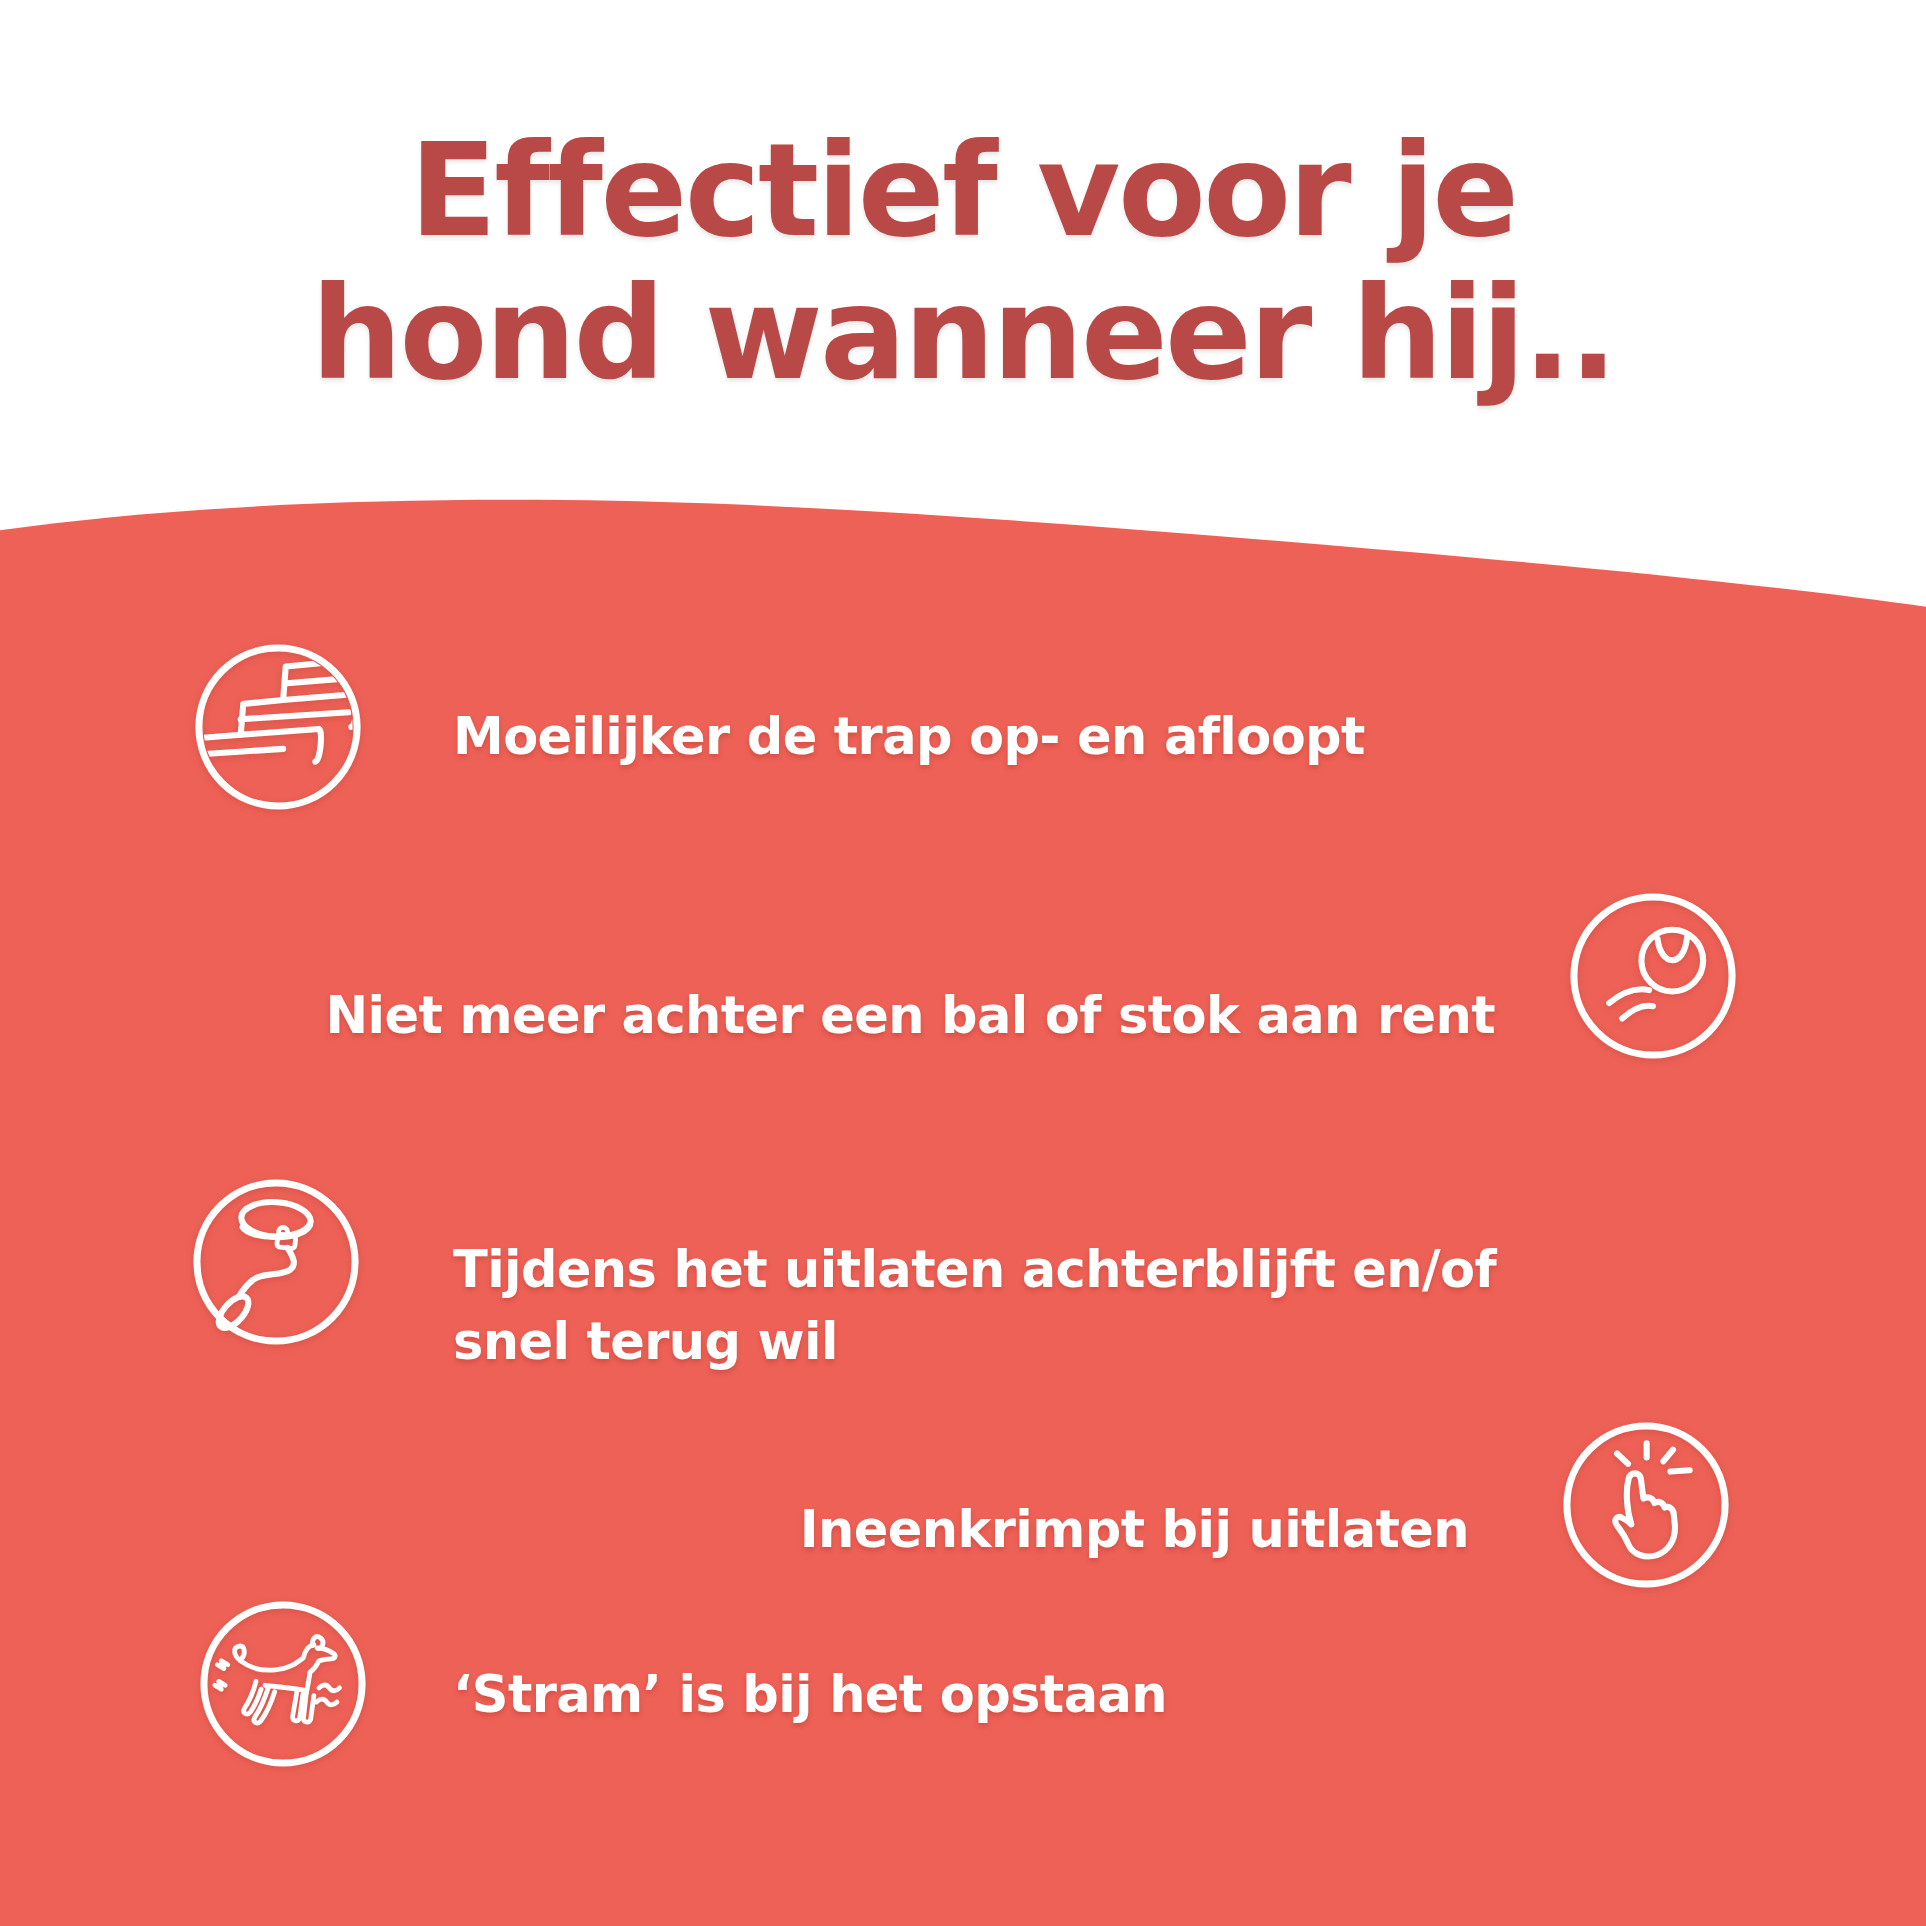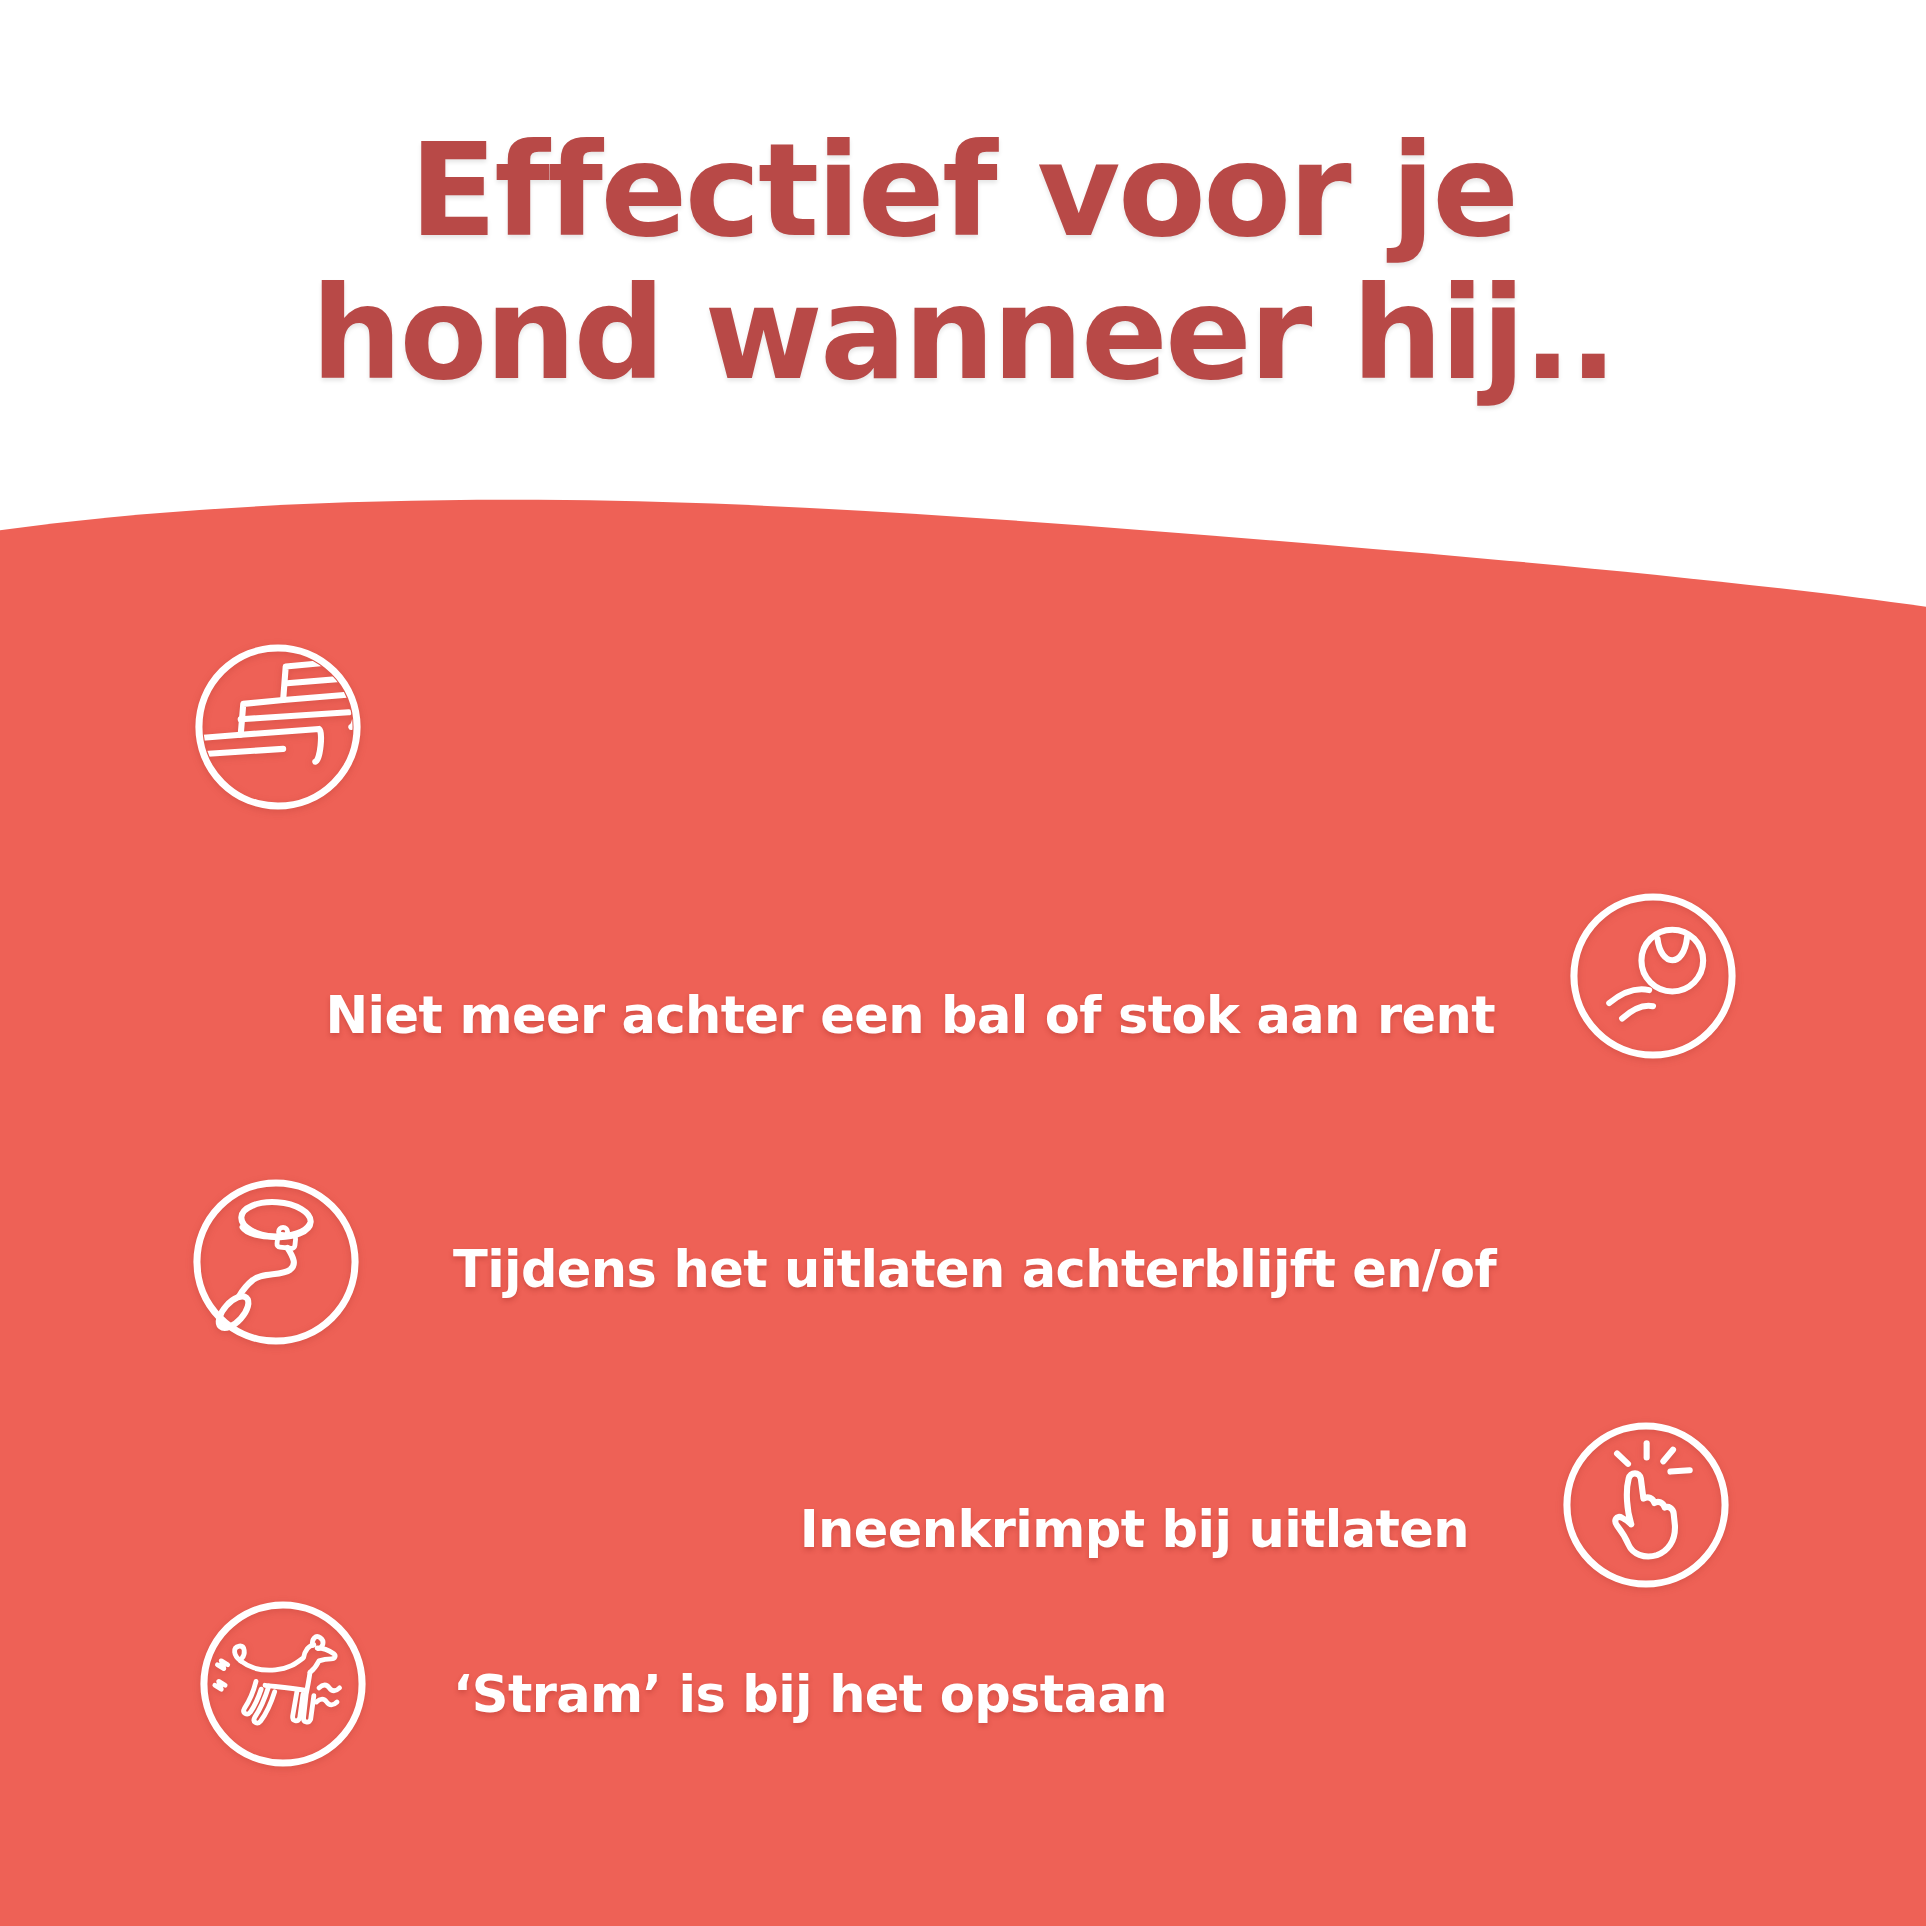--- a/index.html
+++ b/index.html
@@ -87,20 +87,21 @@
     <circle class="ring" cx="140" cy="140" r="123"></circle>
     <g clip-path="url(#clip-stairs)">
       <path class="ln" d="M 300,32 L 152,46 L 148,98 L 86,104 L 82,152 L -16,160"></path>
       <path class="ln" d="M 300,60 L 154,72"></path>
       <path class="ln" d="M 148,98 L 258,89 C 266,92 262,138 254,140"></path>
       <path class="ln" d="M 82,128 L 250,117"></path>
       <path class="ln" d="M 82,152 L 204,143 C 210,146 206,192 198,194"></path>
       <path class="ln" d="M 26,182 L 148,174"></path>
     </g>
   </svg>
+  <div id="text-1" class="item-text">Moeilijker de trap op- en afloopt</div>
 
   <div id="text-2" class="item-text right">Niet meer achter een bal of stok aan rent</div>
   <svg id="icon-ball" class="icon" viewBox="0 0 280 280">
     <circle class="ring" cx="140" cy="140" r="123"></circle>
     <g>
       <circle class="ln" cx="170" cy="116" r="48"></circle>
       <path class="ln" d="M 147,82 C 152,126 188,128 193,80"></path>
       <path class="ln" d="M 72,182 C 94,164 116,158 134,162"></path>
       <path class="ln" d="M 92,206 C 110,190 126,184 140,187"></path>
     </g>
@@ -112,20 +113,21 @@
       <ellipse class="ln" cx="140" cy="74" rx="54" ry="27" transform="rotate(4 140 74)"></ellipse>
       <path class="ln" d="M 88,86 C 100,106 180,106 192,82"></path>
       <circle class="ln sm" cx="151" cy="93" r="7"></circle>
       <rect class="ln sm" x="142" y="98" width="28" height="20" rx="5" transform="rotate(6 156 108)"></rect>
       <path class="ln" d="M 158,118 C 168,134 172,144 162,152 C 148,162 118,156 104,168 C 94,176 88,184 82,194"></path>
       <ellipse class="ln" cx="74" cy="218" rx="30" ry="15" transform="rotate(-48 74 218)"></ellipse>
     </g>
   </svg>
   <div id="text-3" class="item-text">
     <div>Tijdens het uitlaten achterblijft en/of</div>
+    <div>snel terug wil</div>
   </div>
 
   <div id="text-4" class="item-text right">Ineenkrimpt bij uitlaten</div>
   <svg id="icon-touch" class="icon" viewBox="0 0 280 280">
     <circle class="ring" cx="140" cy="140" r="123"></circle>
     <g>
       <path class="ln" d="M 95,60 L 112,76"></path>
       <path class="ln" d="M 141,44 L 141,66"></path>
       <path class="ln" d="M 182,54 L 167,72"></path>
       <path class="ln" d="M 178,88 L 208,86"></path>

